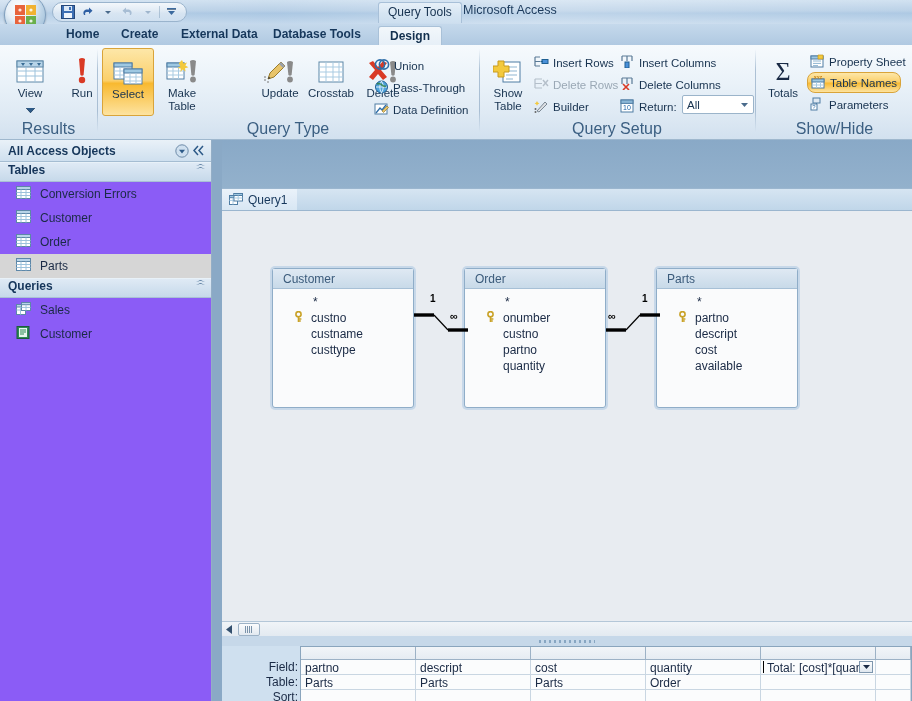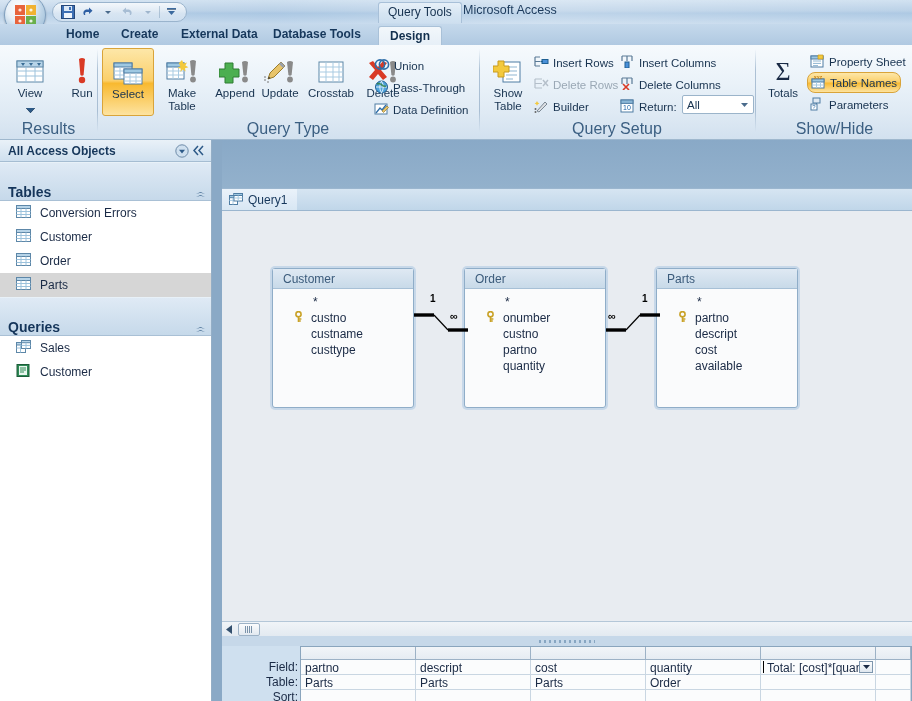--- a/index.html
+++ b/index.html
@@ -94,34 +94,34 @@
   .combo{
     position:absolute;height:19px;width:72px;border:1px solid #9bb4ca;background:#fff;
     display:flex;align-items:center;font-size:11.5px;color:#17324f;padding-left:4px;border-radius:2px;
   }
   .combo .arrow{position:absolute;right:1px;top:1px;width:15px;height:15px;
     display:flex;align-items:center;justify-content:center;}
 
   
   .navpane{
     position:absolute;left:0;top:140px;width:212px;height:561px;
-    background:#ffffff;border-right:1px solid #94aec6;
+    background:#8b5cf6;border-right:1px solid #94aec6;
   }
   .nav-title{
     height:22px;background:linear-gradient(to bottom,#e9f1f8,#cfe0ef);
     border-bottom:1px solid #a5bdd2;display:flex;align-items:center;
     padding:0 4px 0 8px;font-size:12px;color:#16375b;font-weight:bold;
   }
   .nav-title .sp{flex:1;}
   .nav-btn{width:17px;height:16px;display:flex;align-items:center;justify-content:center;}
   .nav-hdr{
-    height:39px;background:linear-gradient(to bottom,#dfeaf5,#c6d9ea);
+    height:20px;background:linear-gradient(to bottom,#dfeaf5,#c6d9ea);
     border-bottom:1px solid #a9c0d5;border-top:1px solid #e8f1f8;
-    display:flex;align-items:flex-end;padding:0 6px 0 8px;
-    font-size:14px;font-weight:bold;color:#15355a;
+    display:flex;align-items:flex-start;padding:0 6px 0 8px;
+    font-size:12px;font-weight:bold;color:#15355a;
   }
   .nav-hdr .sp{flex:1;}
   .nav-item{
     height:24px;display:flex;align-items:center;gap:9px;padding-left:16px;
     font-size:12px;color:#1a2a45;
   }
   .nav-item.active{background:#d6d6d6;}
   .chev-up{display:inline-block;width:9px;height:9px;position:relative;}
   .chev-up:before,.chev-up:after{
     content:"";position:absolute;left:0;width:9px;height:2px;background:#39618a;
@@ -330,30 +330,20 @@
           <rect x="1" y="5" width="17" height="16" fill="#fff" stroke="#4f7da3"></rect>
           <rect x="1" y="5" width="17" height="4" fill="#9ec8e2" stroke="#4f7da3"></rect>
           <path d="M1 13 H18 M1 17 H18 M7 9 V21 M12.5 9 V21" stroke="#a9cbe2" fill="none"></path>
           <path d="M16 2 l1.6 3.4 l3.4 -1 l-1.6 3.2 l3 1.6 l-3.4 1 l.6 3.4 l-2.8 -2 l-2.4 2.4 l.4 -3.4 l-3.4 -.6 l3 -1.8 l-1.6 -3 z" fill="#f3c93d"></path>
           <path d="M24 3 Q27 1 30 3 L28.6 17 Q27 18.4 25.4 17 Z" fill="#8a8a8a"></path>
           <circle cx="27" cy="21.5" r="2.9" fill="#8a8a8a"></circle>
         </svg>
       </span>
       <span>Make</span>
       <span>Table</span>
-    </div>
-    <div class="bigbtn" style="left:110px">
-      <span class="ico">
-        <svg width="32" height="26" viewBox="0 0 32 26">
-          <path d="M6 4 H14 V10 H20 V18 H14 V24 H6 V18 H0 V10 H6 Z" fill="#4caf50" stroke="#2f7d33" stroke-width="1"></path>
-          <path d="M23 3 Q26 1 29 3 L27.6 16 Q26 17.4 24.4 16 Z" fill="#8a8a8a"></path>
-          <circle cx="26" cy="20.5" r="2.9" fill="#8a8a8a"></circle>
-        </svg>
-      </span>
-      <span>Append</span>
     </div>
     <div class="bigbtn" style="left:155px">
       <span class="ico">
         <svg width="32" height="26" viewBox="0 0 32 26">
           <path d="M4 20 L6 14 L17 3 L21 7 L10 18 Z" fill="#e8c46a" stroke="#9a7c2c"></path>
           <path d="M17 3 L21 7 L19 9 L15 5 Z" fill="#9aa0a8"></path>
           <path d="M4 20 L6.5 19.2 L4.8 17.5 Z" fill="#3a3a3a"></path>
           <path d="M0 18 h2 M0 21 h2 M3 23 h2" stroke="#777" stroke-width="1"></path>
           <path d="M23 3 Q26 1 29 3 L27.6 16 Q26 17.4 24.4 16 Z" fill="#8a8a8a"></path>
           <circle cx="26" cy="20.5" r="2.9" fill="#8a8a8a"></circle>

